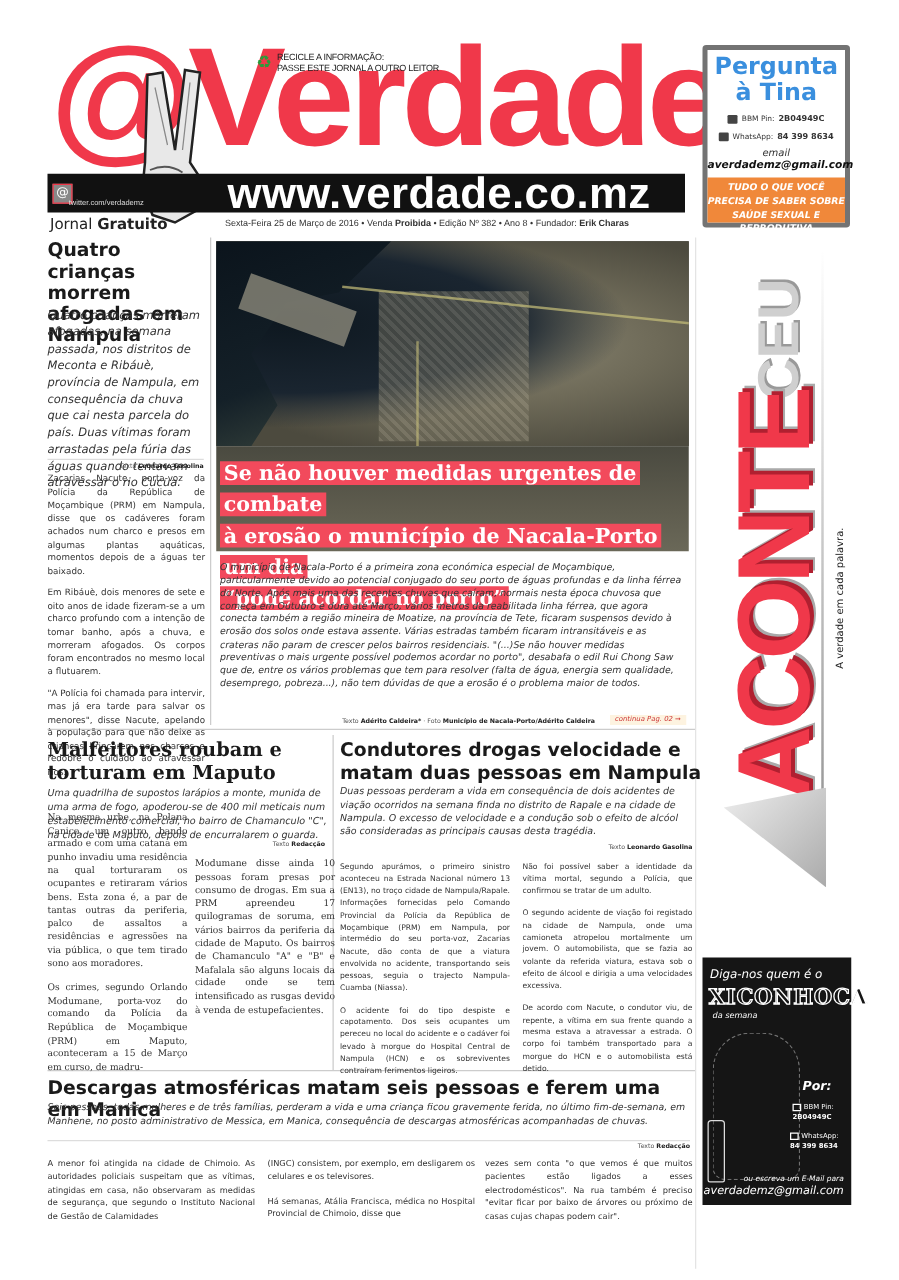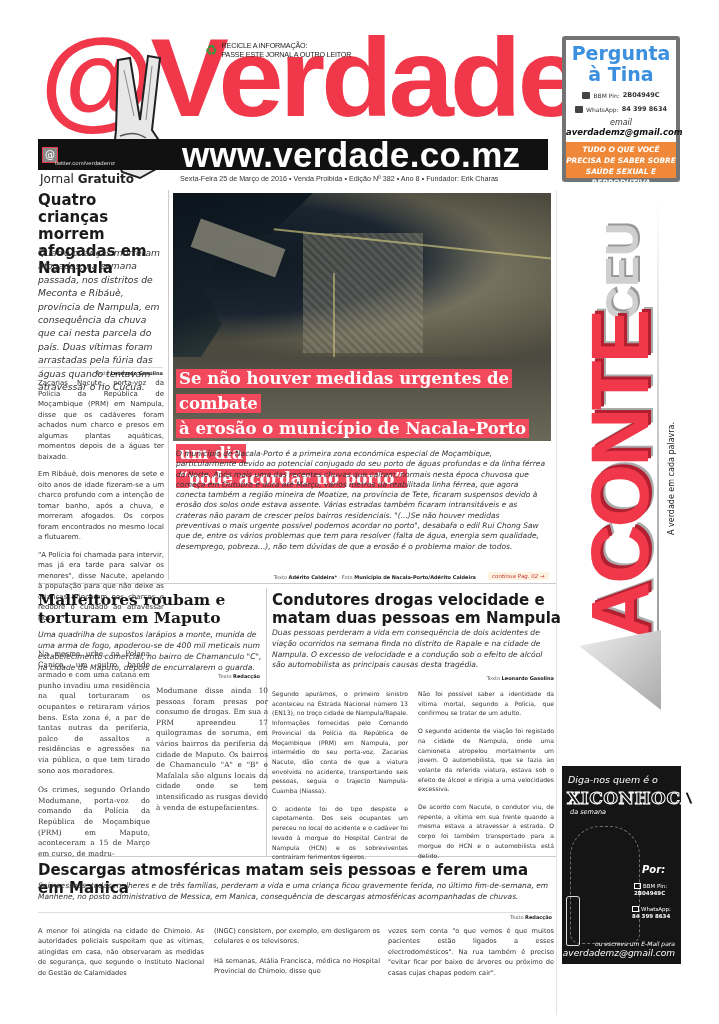--- a/index.html
+++ b/index.html
@@ -12,21 +12,21 @@
   .recycle { left: 205px; top: 41px; display: flex; align-items: center; gap: 4px; }
   .recycle .ico { color: #2a9c3a; font-size: 14px; }
   .recycle .txt { font-family: "Liberation Sans", sans-serif; font-size: 7.2px; line-height: 9px; color: #222; letter-spacing: -0.2px; }
   .black-bar { left: 38px; top: 139px; width: 510px; height: 31px; background: #111; }
   .url { left: 182px; top: 138px; font-family: "Liberation Sans", sans-serif; font-weight: 700; font-size: 35px; color: #fff; line-height: 33px; letter-spacing: 0.3px; }
   .tw-box { left: 42px; top: 147px; width: 16px; height: 16px; background: #888; color: #fff; font-size: 10px; text-align: center; line-height: 14px; border: 1px solid #f0384a; }
   .tw-txt { left: 55px; top: 160px; font-size: 6px; color: #ddd; font-family: "Liberation Sans", sans-serif; }
   .gratuito { left: 40px; top: 172px; font-size: 12px; font-family: "DejaVu Sans", sans-serif; color: #222; }
   .gratuito b { font-weight: 700; }
   .dateline { left: 180px; top: 174px; font-size: 7.2px; color: #333; font-family: "Liberation Sans", sans-serif; white-space: nowrap; }
-  .dateline b { font-weight: 400; }
+  .dateline b { font-weight: 700; }
 
   
   .tina { left: 562px; top: 36px; width: 118px; height: 146px; border: 4px solid #737373; border-radius: 3px; background: #fff; }
   .tina-title { text-align: center; font-family: "DejaVu Sans", sans-serif; font-weight: 700; color: #3a8fde; font-size: 19px; line-height: 21px; margin-top: 3px; }
   .tina-row { font-size: 6px; text-align: center; margin-top: 6px; color: #333; display: flex; justify-content: center; align-items: center; gap: 3px; }
   .tina-row .i { display: inline-block; width: 8px; height: 7px; background: #444; border-radius: 1px; }
   .tina-row b { font-size: 6.5px; }
   .tina-email-label { text-align: center; font-style: italic; font-size: 8px; margin-top: 5px; color: #333; }
   .tina-email { text-align: center; font-style: italic; font-weight: 700; font-size: 8.5px; color: #111; }
   .tina-band { position: absolute; left: 0; right: 0; bottom: 0; height: 36px; background: #f0883a; color: #fff; font-weight: 700; font-style: italic; font-size: 7.4px; line-height: 11px; text-align: center; padding-top: 2px; }
@@ -217,21 +217,21 @@
 </div>
 <div class="abs malf-col" style="left:38px; top:649px;">
   <p>Na mesma urbe, na Polana Caniço, um outro bando armado e com uma catana em punho invadiu uma residência na qual torturaram os ocupantes e retiraram vários bens. Esta zona é, a par de tantas outras da periferia, palco de assaltos a residências e agressões na via pública, o que tem tirado sono aos moradores.</p>
   <p>Os crimes, segundo Orlando Modumane, porta-voz do comando da Polícia da República de Moçambique (PRM) em Maputo, aconteceram a 15 de Março em curso, de madru-</p>
 </div>
 <div class="abs malf-col" style="left:156px; top:686px;">
   <p>Modumane disse ainda 10 pessoas foram presas por consumo de drogas. Em sua a PRM apreendeu 17 quilogramas de soruma, em vários bairros da periferia da cidade de Maputo. Os bairros de Chamanculo "A" e "B" e Mafalala são alguns locais da cidade onde se tem intensificado as rusgas devido à venda de estupefacientes.</p>
 </div>
 
 <div class="abs cond-head">Condutores drogas velocidade e matam duas pessoas em Nampula</div>
-<div class="abs cond-lead">Duas pessoas perderam a vida em consequência de dois acidentes de viação ocorridos na semana finda no distrito de Rapale e na cidade de Nampula. O excesso de velocidade e a condução sob o efeito de alcóol são automobilista as principais causas desta tragédia.</div>
+<div class="abs cond-lead">Duas pessoas perderam a vida em consequência de dois acidentes de viação ocorridos na semana finda no distrito de Rapale e na cidade de Nampula. O excesso de velocidade e a condução sob o efeito de alcóol são consideradas as principais causas desta tragédia.</div>
 <div class="abs credit cond-credit">
   <span>Texto</span>
   <b>Leonardo Gasolina</b>
 </div>
 <div class="abs cond-col" style="left:272px;  top:689px;">
   <p>Segundo apurámos, o primeiro sinistro aconteceu na Estrada Nacional número 13 (EN13), no troço cidade de Nampula/Rapale. Informações fornecidas pelo Comando Provincial da Polícia da República de Moçambique (PRM) em Nampula, por intermédio do seu porta-voz, Zacarias Nacute, dão conta de que a viatura envolvida no acidente, transportando seis pessoas, seguia o trajecto Nampula-Cuamba (Niassa).</p>
   <p>O acidente foi do tipo despiste e capotamento. Dos seis ocupantes um pereceu no local do acidente e o cadáver foi levado à morgue do Hospital Central de Nampula (HCN) e os sobreviventes contraíram ferimentos ligeiros.</p>
 </div>
 <div class="abs cond-col" style="left:418px; top:689px;">
   <p>Não foi possível saber a identidade da vítima mortal, segundo a Polícia, que confirmou se tratar de um adulto.</p>

